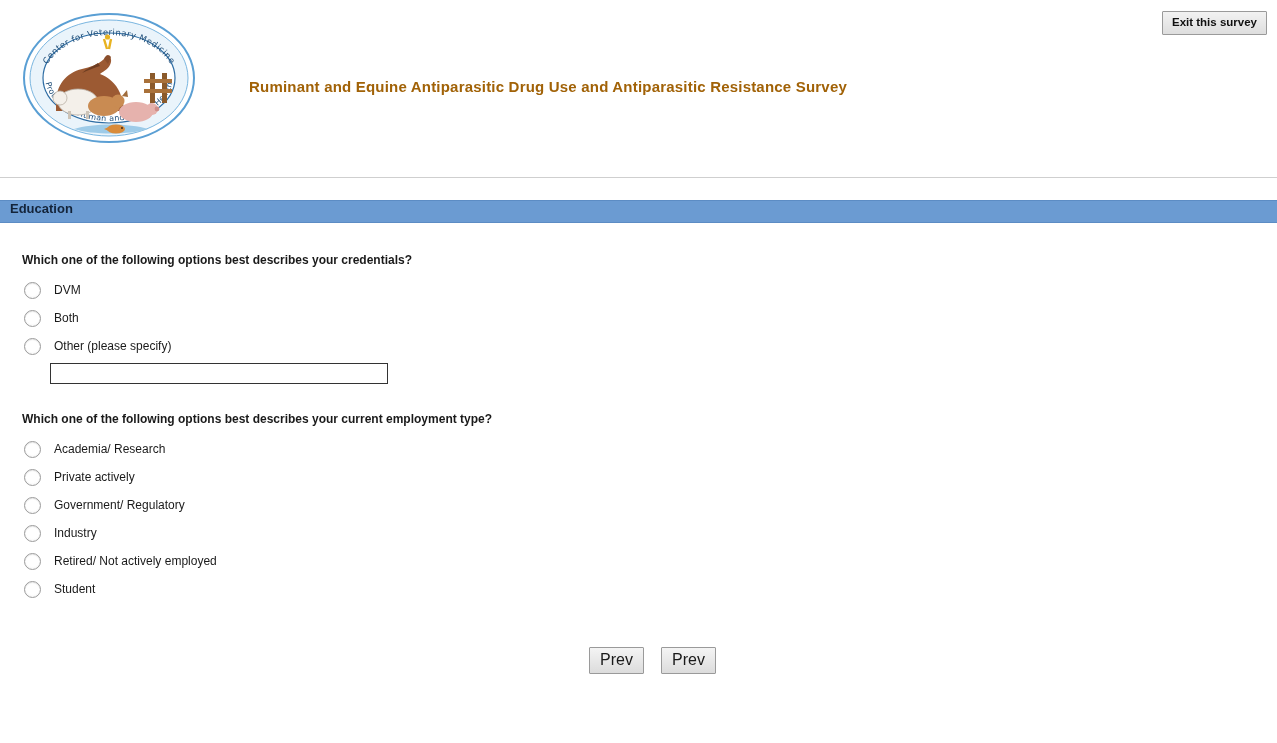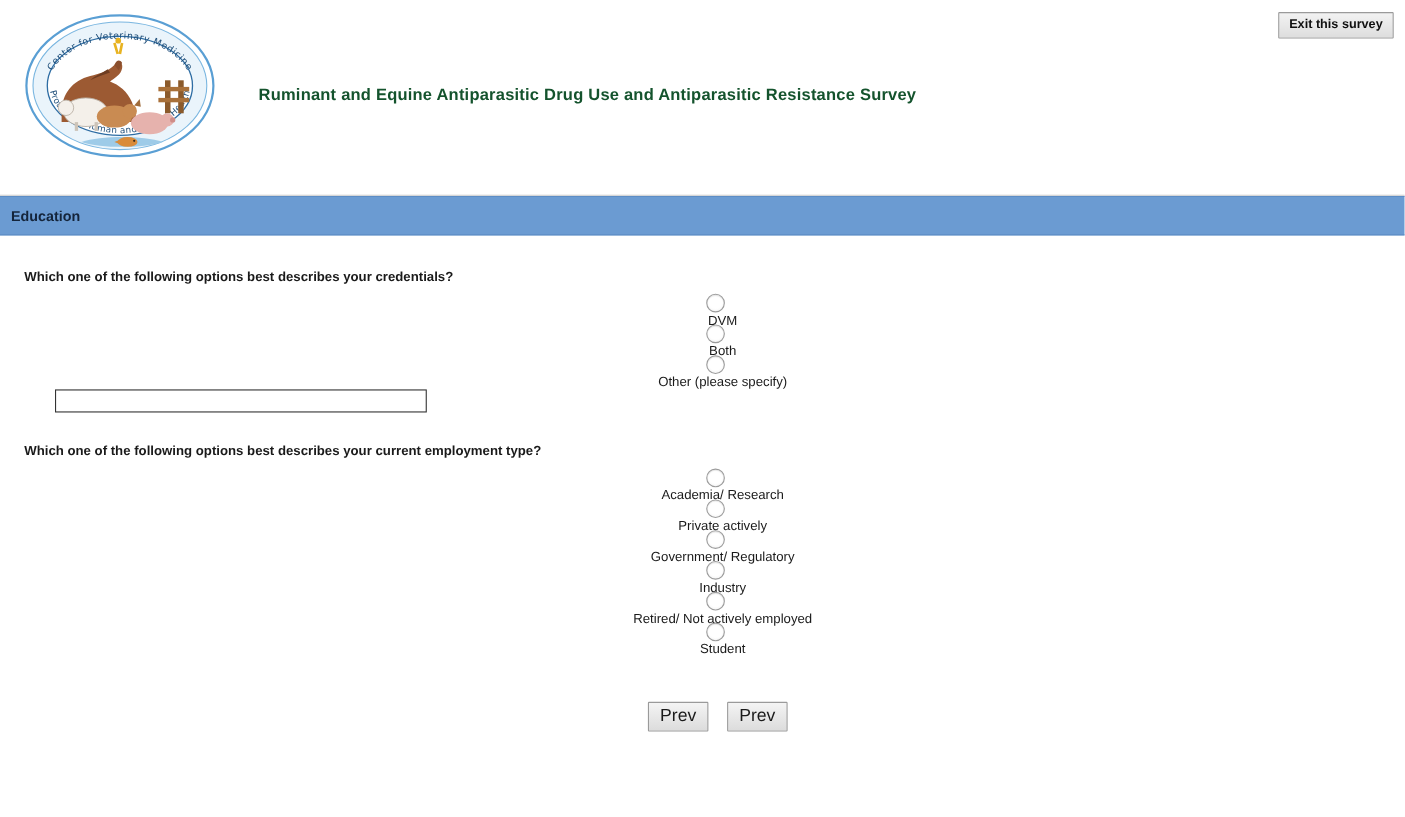--- a/index.html
+++ b/index.html
@@ -28,25 +28,25 @@
   .logo {
     position: absolute;
     left: 12px;
     top: 7px;
     width: 195px;
     height: 143px;
   }
 
   .survey-title {
     position: absolute;
-    left: 235px;
+    left: 249px;
     top: 78px;
     font-size: 15px;
     font-weight: bold;
-    color: #14532d;
+    color: #a16207;
     letter-spacing: 0.2px;
     white-space: nowrap;
   }
 
   .exit-btn {
     position: absolute;
     right: 10px;
     top: 11px;
     padding: 4px 9px 5px 9px;
     font-family: "Liberation Sans", sans-serif;
@@ -56,28 +56,29 @@
     background: #e6e6e6;
     background: linear-gradient(#f2f2f2, #dedede);
     border: 1px solid #9a9a9a;
     border-radius: 1px;
     cursor: pointer;
     line-height: 1.1;
   }
 
   
   .section-bar {
-    height: 36px;
+    height: 23px;
     background: #6b9bd2;
     border-top: 1px solid #5c8cc4;
     border-bottom: 1px solid #5c8cc4;
     display: flex;
-    align-items: center;
+    align-items: flex-start;
     padding-left: 10px;
     box-sizing: border-box;
+    margin-top: 22px;
   }
   .section-bar .section-title {
     font-size: 13px;
     font-weight: bold;
     color: #14243a;
   }
 
   
   .content {
     padding: 18px 0 0 0;
@@ -95,21 +96,20 @@
     font-weight: bold;
     color: #1a1a1a;
     margin: 12px 0 9px 22px;
   }
 
   .option-row {
     display: flex;
     align-items: center;
     height: 28px;
     margin-left: 24px;
-    flex-direction: column;
   }
 
   .radio {
     width: 15px;
     height: 15px;
     border-radius: 50%;
     border: 1px solid #9b9b9b;
     background: radial-gradient(circle at 50% 40%, #ffffff 55%, #ececec 100%);
     box-shadow: inset 0 1px 1px rgba(0,0,0,0.10);
     flex: 0 0 auto;

